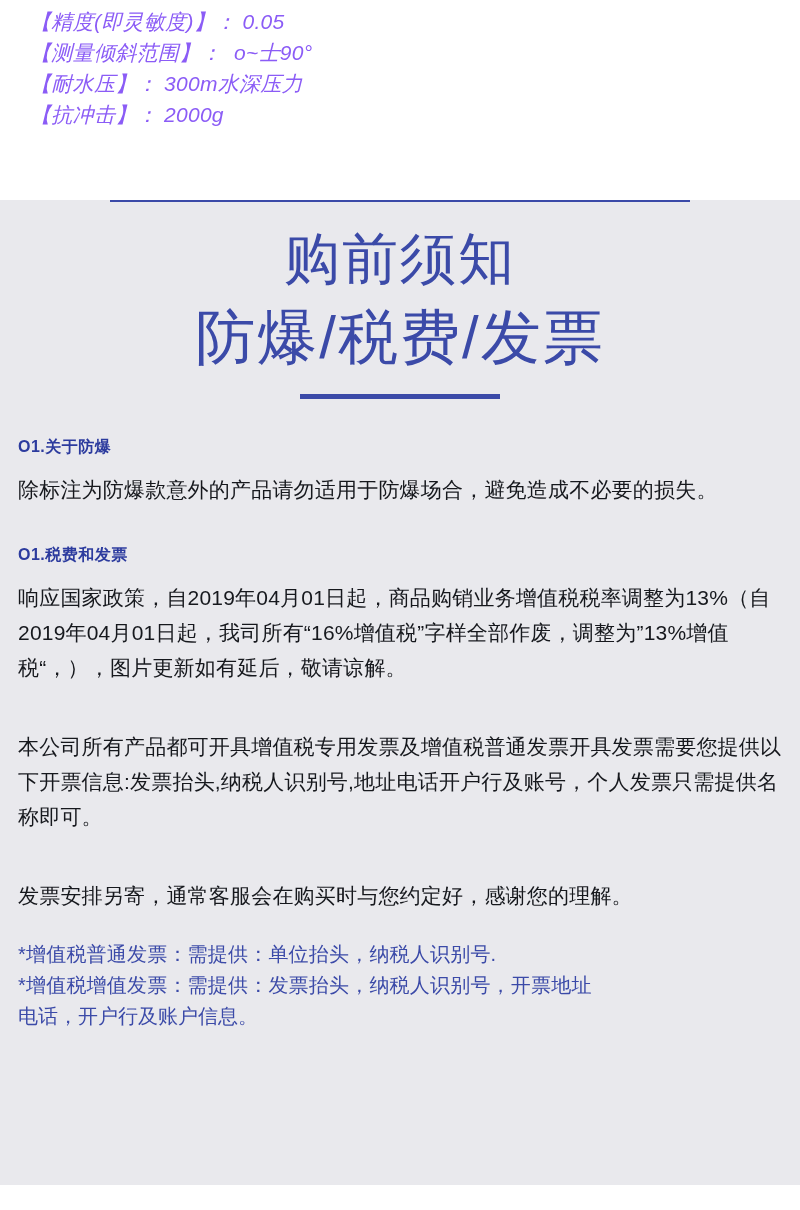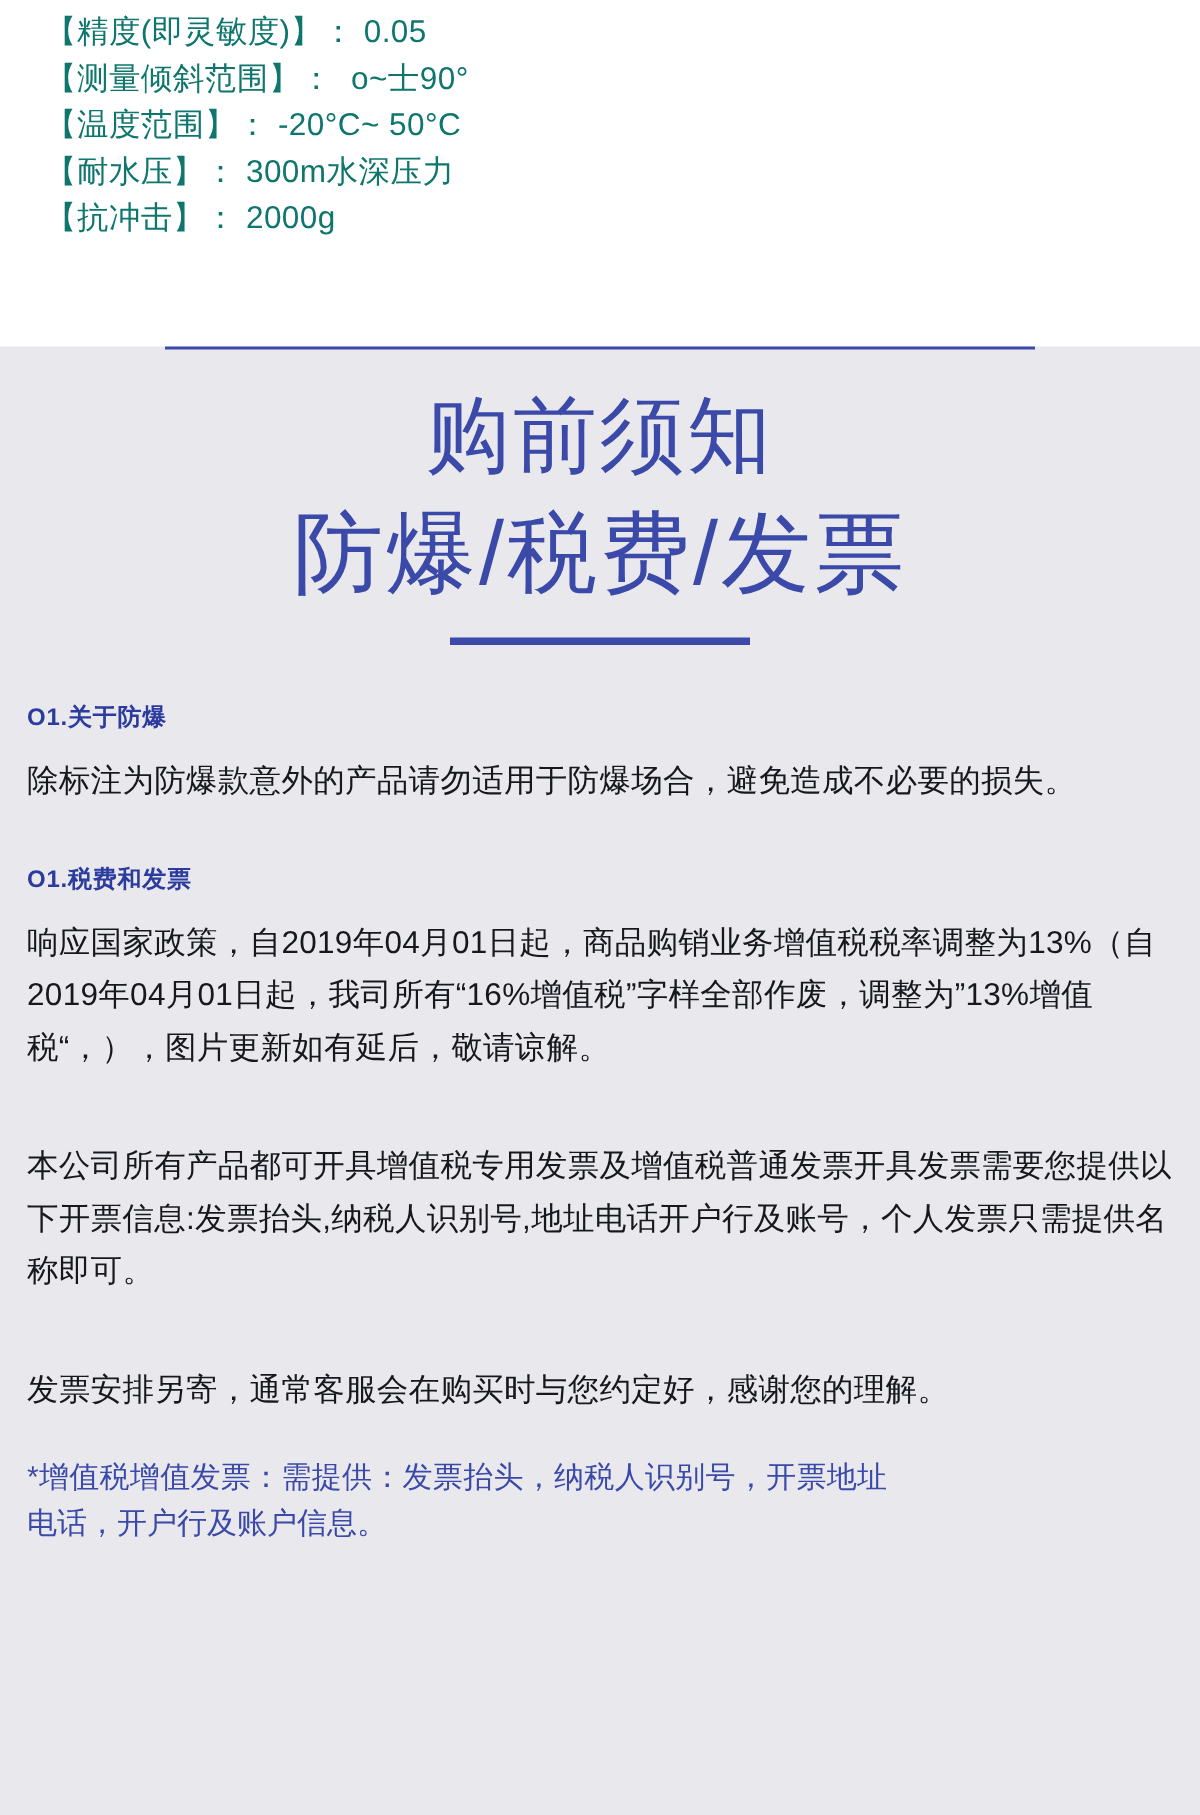--- a/index.html
+++ b/index.html
@@ -21,23 +21,24 @@
   }
 
   
   .spec-block {
     background: #ffffff;
     padding: 6px 0 10px 30px;
   }
   .spec-row {
     font-size: 21px;
     line-height: 31px;
-    color: #0f766e;
+    color: #8b5cf6;
     white-space: nowrap;
     letter-spacing: 0.3px;
+    font-style: italic;
   }
   .spec-label {
     display: inline;
   }
   .spec-sep {
     display: inline;
   }
   .spec-value {
     display: inline;
   }
@@ -120,23 +121,20 @@
 <div class="page">
 
   <div class="spec-block">
     <div class="spec-row">
       <span class="spec-label">【精度(即灵敏度)】</span><span class="spec-sep">：</span>&nbsp;<span class="spec-value">0.05</span>
     </div>
     <div class="spec-row">
       <span class="spec-label">【测量倾斜范围】</span><span class="spec-sep">：</span>&nbsp;<span class="spec-value"> o~士90°</span>
     </div>
     <div class="spec-row">
-      <span class="spec-label">【温度范围】</span><span class="spec-sep">：</span>&nbsp;<span class="spec-value">-20°C~ 50°C</span>
-    </div>
-    <div class="spec-row">
       <span class="spec-label">【耐水压】</span><span class="spec-sep">：</span>&nbsp;<span class="spec-value">300m水深压力</span>
     </div>
     <div class="spec-row">
       <span class="spec-label">【抗冲击】</span><span class="spec-sep">：</span>&nbsp;<span class="spec-value">2000g</span>
     </div>
   </div>
 
   <div class="notice">
 
     <div class="rule-top"></div>
@@ -152,20 +150,21 @@
 
       <div class="sec-heading">O1.关于防爆</div>
       <p class="para">除标注为防爆款意外的产品请勿适用于防爆场合，避免造成不必要的损失。</p>
 
       <div class="sec-heading">O1.税费和发票</div>
       <p class="para">响应国家政策，自2019年04月01日起，商品购销业务增值税税率调整为13%（自2019年04月01日起，我司所有“16%增值税”字样全部作废，调整为”13%增值税“，），图片更新如有延后，敬请谅解。</p>
       <p class="para spaced">本公司所有产品都可开具增值税专用发票及增值税普通发票开具发票需要您提供以下开票信息:发票抬头,纳税人识别号,地址电话开户行及账号，个人发票只需提供名称即可。</p>
       <p class="para spaced">发票安排另寄，通常客服会在购买时与您约定好，感谢您的理解。</p>
 
       <div class="invoice-lines">
+        <div class="inv-line">*增值税普通发票：需提供：单位抬头，纳税人识别号.</div>
         <div class="inv-line">*增值税增值发票：需提供：发票抬头，纳税人识别号，开票地址</div>
         <div class="inv-cont">电话，开户行及账户信息。</div>
       </div>
 
     </div>
   </div>
 
 </div>
 
 </body></html>

